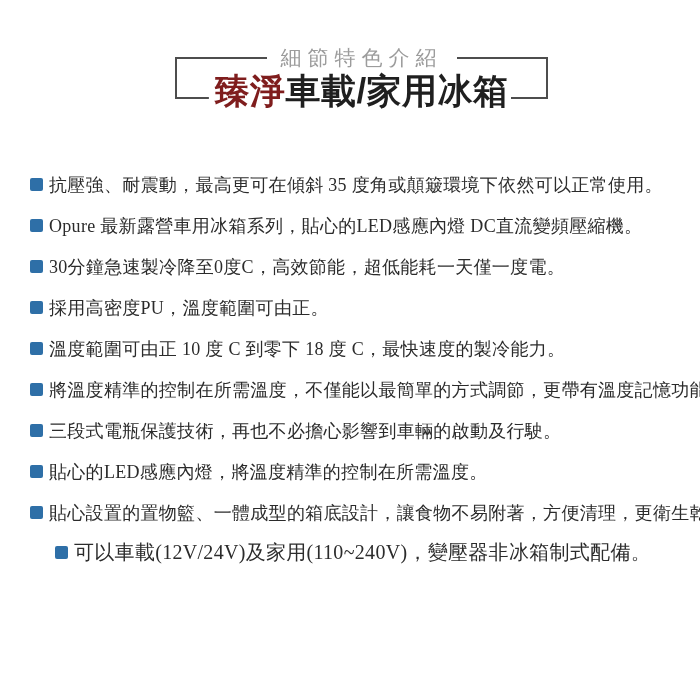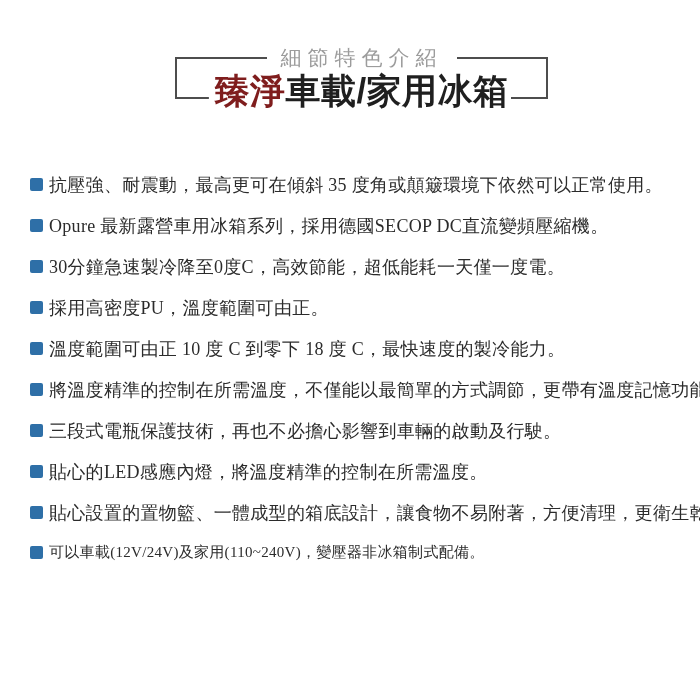--- a/index.html
+++ b/index.html
@@ -93,22 +93,23 @@
   }
   .features li .bullet {
     flex: none;
     width: 13px;
     height: 13px;
     margin: 2px 6px 0 0;
     background: #2e6fa7;
     border-radius: 2px;
   }
   .features li.small {
-    font-size: 15px;
+    font-size: 20px;
     line-height: 15px;
+    justify-content: center;
   }
   .features li.small .bullet {
     margin-top: 1px;
   }
 </style>
 </head>
 <body>
 
 <div class="page">
 
@@ -119,21 +120,21 @@
     </div>
   </header>
 
   <ul class="features">
     <li>
       <span class="bullet"></span>
       <span>抗壓強、耐震動，最高更可在傾斜 35 度角或顛簸環境下依然可以正常使用。</span>
     </li>
     <li>
       <span class="bullet"></span>
-      <span>Opure 最新露營車用冰箱系列，採用德國SECOP DC直流變頻壓縮機。</span>
+      <span>Opure 最新露營車用冰箱系列，貼心的LED感應內燈 DC直流變頻壓縮機。</span>
     </li>
     <li>
       <span class="bullet"></span>
       <span>30分鐘急速製冷降至0度C，高效節能，超低能耗一天僅一度電。</span>
     </li>
     <li>
       <span class="bullet"></span>
       <span>採用高密度PU，溫度範圍可由正。</span>
     </li>
     <li>

